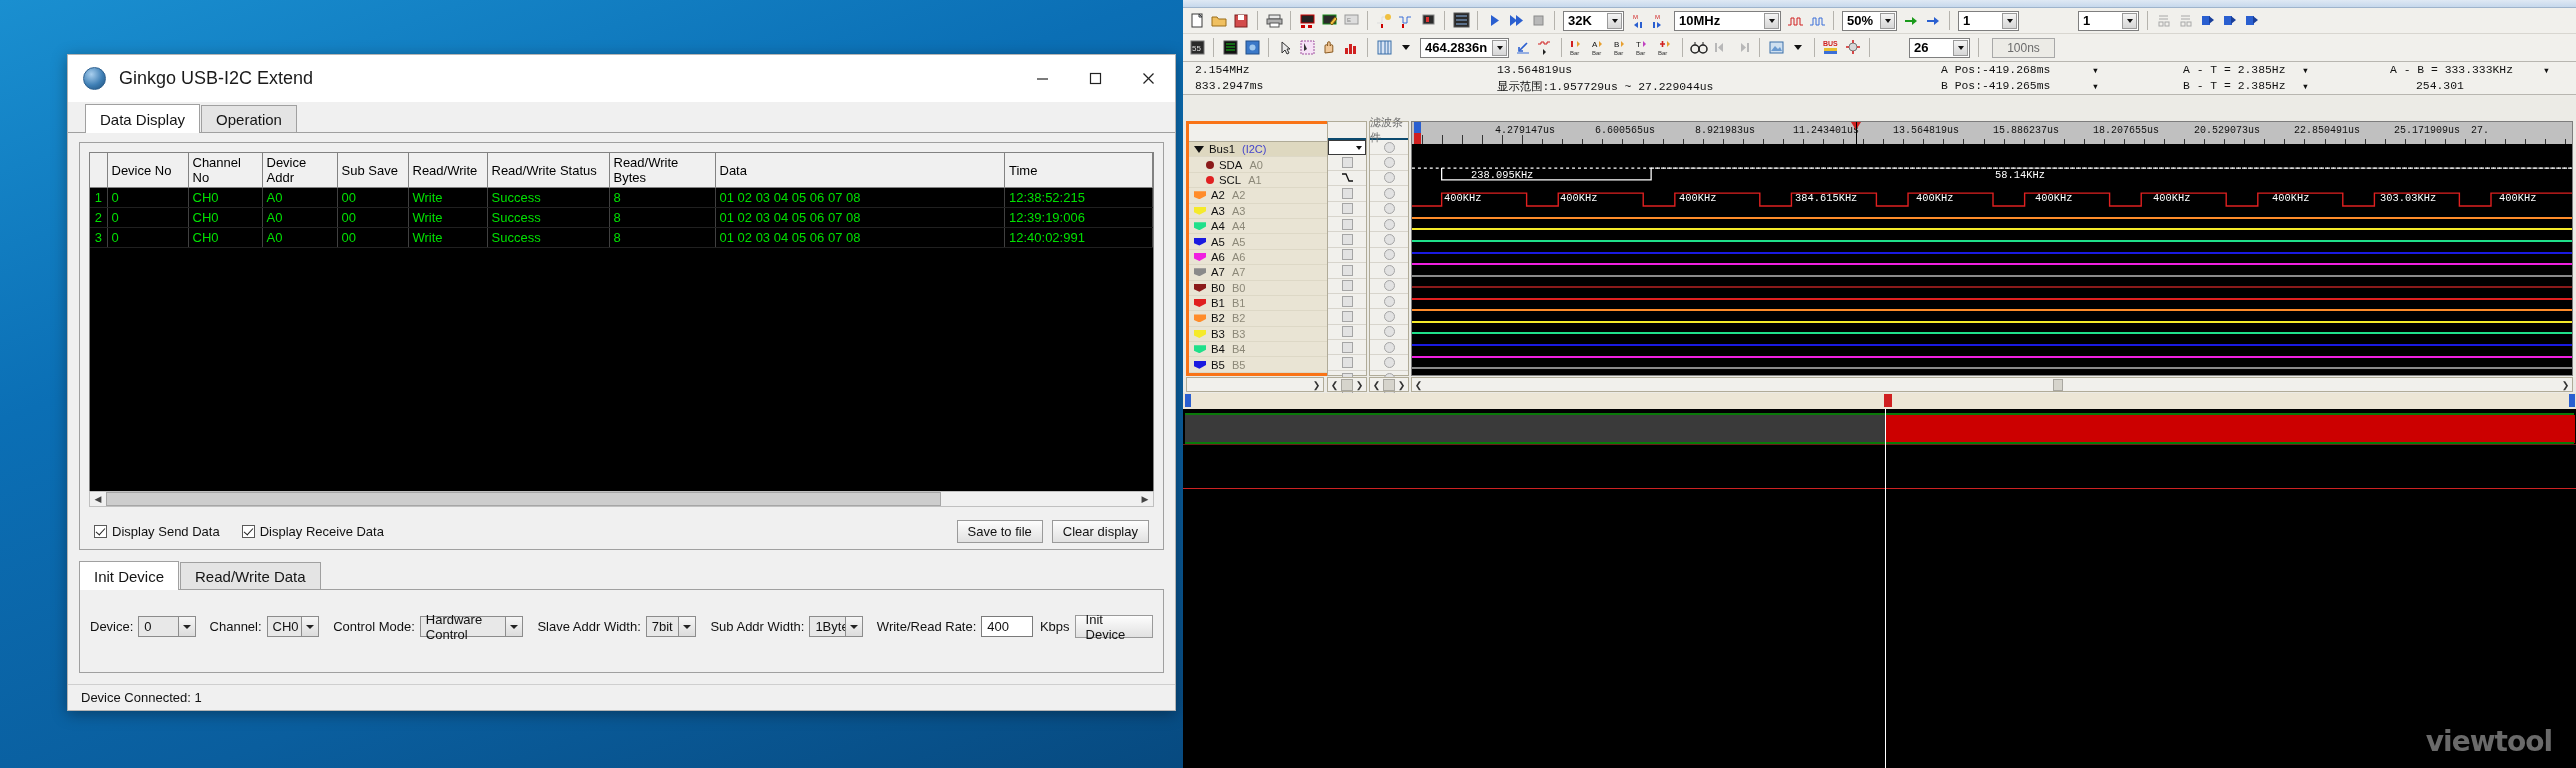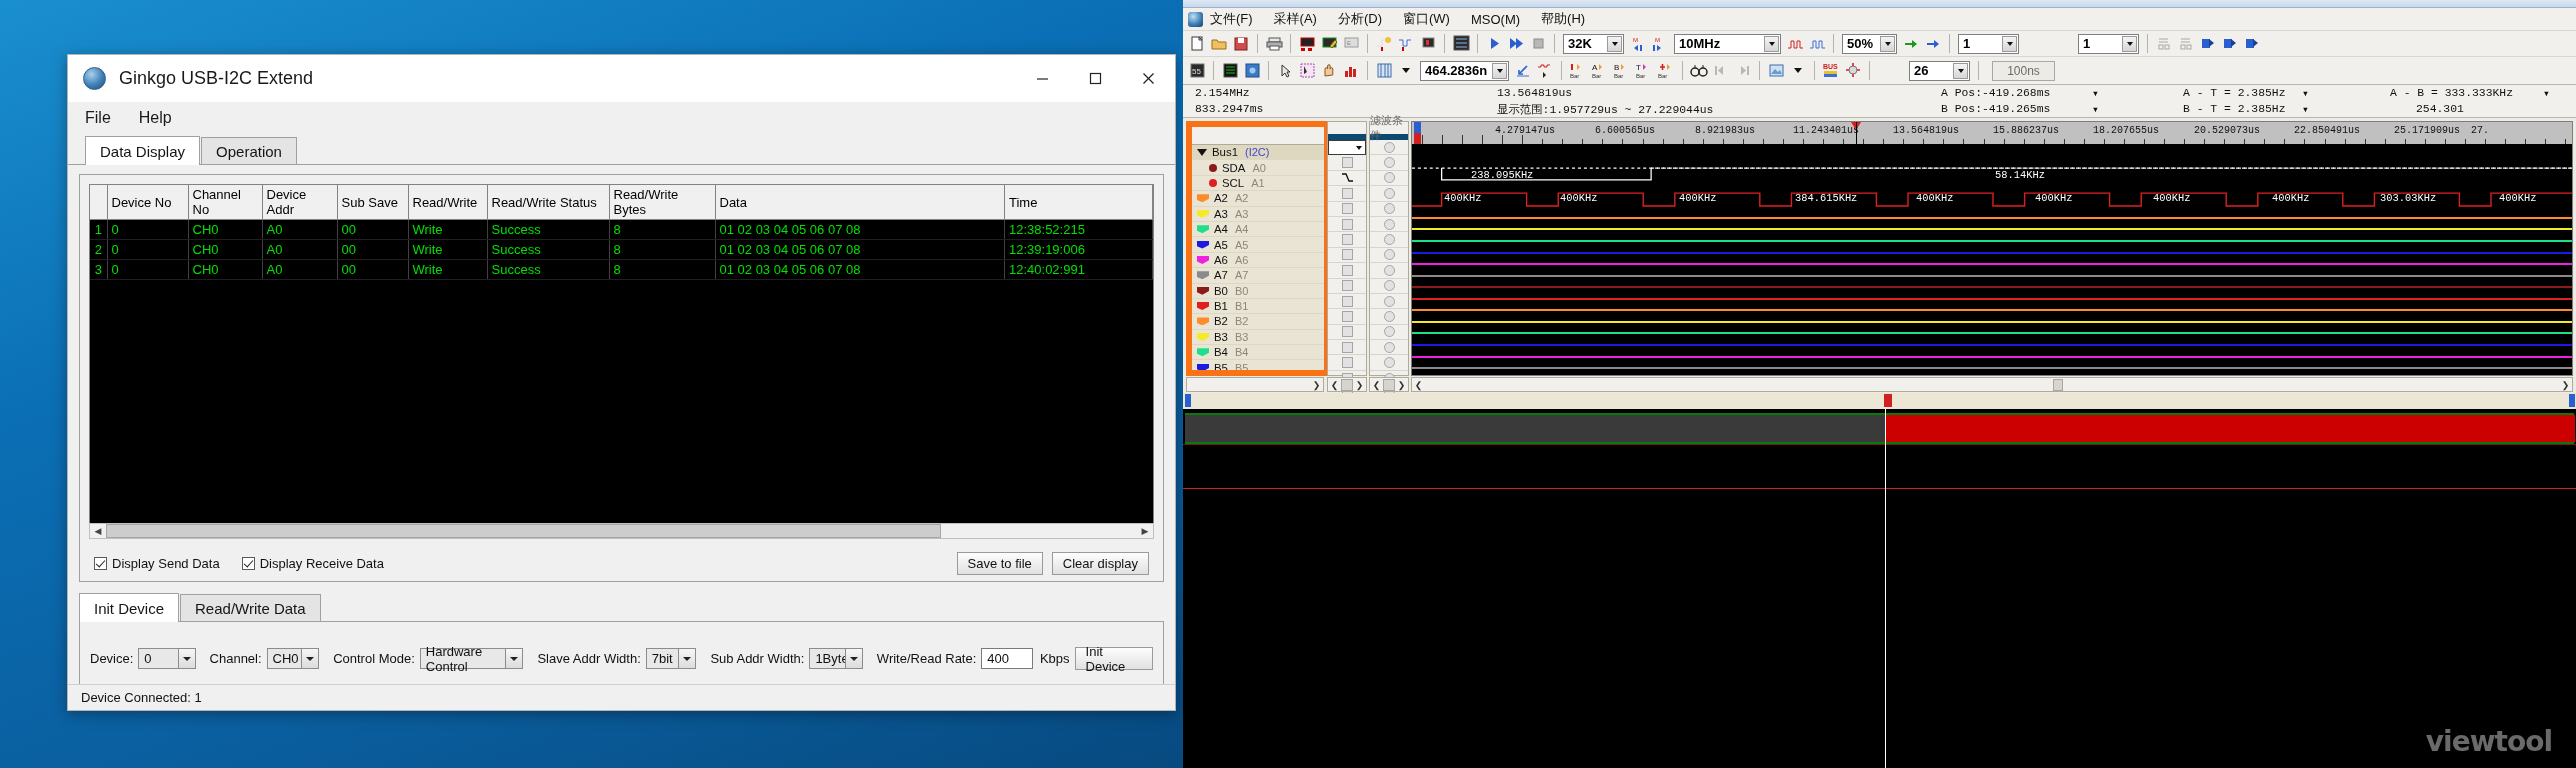--- a/index.html
+++ b/index.html
@@ -151,34 +151,34 @@
     border-top:4px solid #111; font-style:normal; }
   .tbflat { height:20px; border:1px solid #a8a8a8; background:#ecebe6; display:flex;
     align-items:center; justify-content:center; font-size:12px; color:#6b6b6b;
     padding:0 9px; margin:0 3px; }
   
   .measbar { height:33px; background:#f1f0ec; border-bottom:1px solid #b8b6b0;
     position:relative; font-family:"Liberation Mono", monospace; font-size:11.4px; color:#111; }
   .mrow { position:absolute; left:0; width:100%; height:16px; display:flex; align-items:center; }
   .mcell { position:absolute; white-space:nowrap; }
   .chanlist { position:absolute; left:3px; width:144px; background:#e9e4d4;
-    border:6px solid #f97316; font-size:12px; overflow:hidden; }
+    border:3px solid #f97316; font-size:12px; overflow:hidden; }
   .chanhdr { height:18px; background:#f1f0ec; border-bottom:1px solid #b0ab98; }
   .chanrow { height:15.4px; display:flex; align-items:center; padding-left:5px;
     border-bottom:1px solid #ddd8c6; color:#111; }
   .chanrow.bus { background:#ded8c0; font-weight:normal; }
   .chanrow .tri { width:0;height:0;border-left:5px solid transparent;border-right:5px solid transparent;
     border-top:7px solid #111; margin-right:5px;}
   .chanrow .dot { width:8px;height:8px;border-radius:50%; margin-right:5px; margin-left:12px;}
   .chanrow .flag { width:12px;height:8px; margin-right:5px;
     clip-path:polygon(0 0,100% 0,100% 55%,45% 100%,0 70%); }
   .chanrow .nm { color:#111; margin-right:7px; font-size:11.4px; }
   .chanrow .sub { color:#8c8878; font-size:11px; }
   .colbox { position:absolute; border:1px solid #b0ab98; background:#f1f0ec; }
-  .colhdr { height:18px; border-bottom:6px solid #0c4a6e; font-size:11px; color:#6b6b6b;
+  .colhdr { height:18px; border-bottom:2px solid #0c4a6e; font-size:11px; color:#6b6b6b;
     display:flex; align-items:center; justify-content:center; background:#f1f0ec;}
   .cellbtn { height:15.4px; border-bottom:1px solid #d7d4cc; display:flex;
     align-items:center; justify-content:center; }
   .cellbtn .sq { width:11px;height:11px; border:1px solid #a5a5a5; background:#e2e2e2; }
   .cellbtn .ci { width:11px;height:11px; border:1px solid #a5a5a5; border-radius:50%;
     background:#e2e2e2; position:relative; }
   .wavecanvas { position:absolute; background:#000; border:1px solid #7d7d7d; overflow:hidden; }
   .ruler { position:absolute; left:0; top:0; width:100%; height:22px; background:#c0c0c0;
     font-family:"Liberation Mono", monospace; font-size:10px; color:#111; }
   .tick { position:absolute; bottom:0; width:1px; height:5px; background:#333; }
@@ -225,24 +225,20 @@
       </div>
       <div class="winbtn">
         <svg width="13" height="13" viewBox="0 0 13 13">
             <line x1="1.5" y1="1.5" x2="11.5" y2="11.5" stroke="#222" stroke-width="1.2"></line>
             <line x1="11.5" y1="1.5" x2="1.5" y2="11.5" stroke="#222" stroke-width="1.2"></line>
           </svg>
       </div>
     </div>
   </div>
 
-  <div class="menubar">
-    <div class="menuitem">File</div>
-    <div class="menuitem">Help</div>
-  </div>
 
   <div class="tabstrip">
     <div class="tab active">Data Display</div>
     <div class="tab">Operation</div>
   </div>
 
   <div class="panel-outer">
     <div class="grid-wrap">
       <table class="grid">
         <colgroup>
@@ -388,29 +384,20 @@
 
   <div class="statusbar">
     <span>Device Connected: 1</span>
   </div>
 </div>
 
 <div id="la">
 
   <div class="la-title"></div>
 
-  <div class="la-menubar">
-    <div class="la-appicon"></div>
-    <div class="la-menu">文件(F)</div>
-    <div class="la-menu">采样(A)</div>
-    <div class="la-menu">分析(D)</div>
-    <div class="la-menu">窗口(W)</div>
-    <div class="la-menu">MSO(M)</div>
-    <div class="la-menu">帮助(H)</div>
-  </div>
 
   <div class="la-toolbar">
     <div class="tbico">
       <svg width="16" height="16" viewBox="0 0 16 16">
           <rect x="3" y="1" width="10" height="13" fill="#fff" stroke="#3b3b3b"></rect>
           <path d="M10 1 L13 4 L10 4 Z" fill="#c8d8ea" stroke="#3b3b3b"></path>
         </svg>
       </div>
     <div class="tbico">
       <svg width="16" height="16" viewBox="0 0 16 16">

